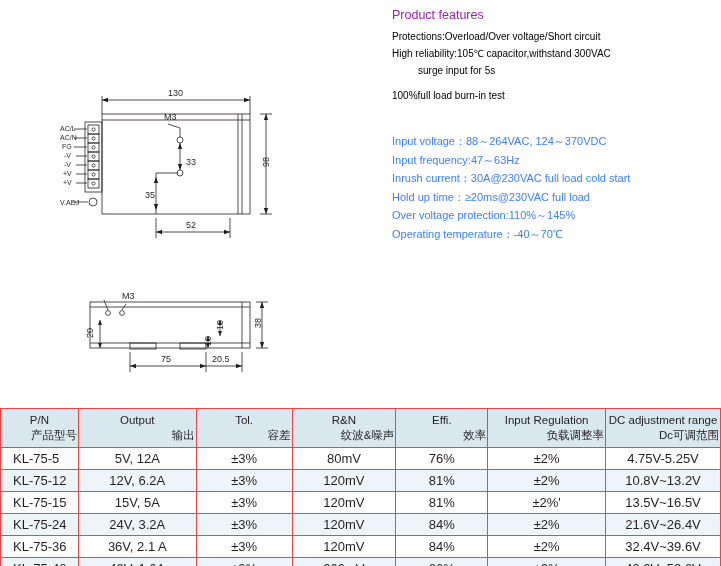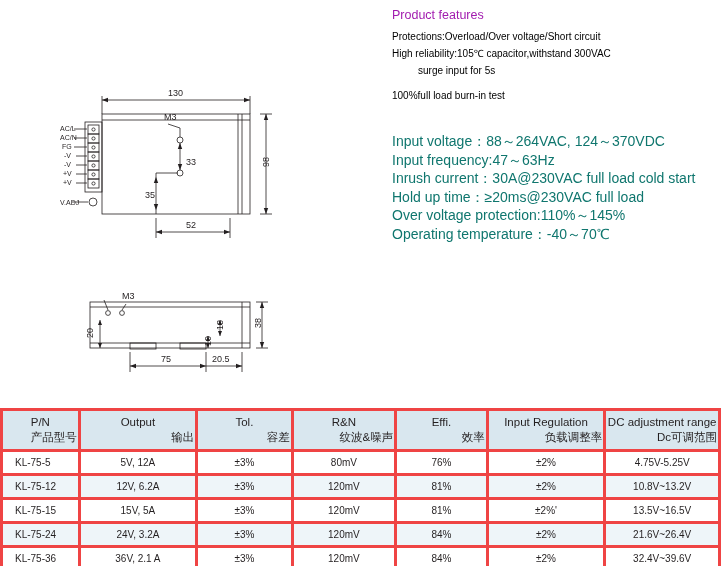--- a/index.html
+++ b/index.html
@@ -38,23 +38,23 @@
   .txt-line.indent {
     padding-left: 26px;
   }
   .gap-block {
     height: 8px;
   }
   .spec-block {
     margin-top: 22px;
   }
   .spec-line {
-    font-size: 14px;
+    font-size: 11px;
     line-height: 18.5px;
-    color: #0f766e;
+    color: #3b82f6;
     white-space: nowrap;
   }
 
   
   .drawing {
     position: absolute;
   }
   #drawing-top {
     left: 60px;
     top: 70px;
@@ -71,21 +71,21 @@
     top: 408px;
     width: 721px;
   }
   table.spec-table {
     border-collapse: collapse;
     width: 721px;
     font-size: 11px;
   }
   table.spec-table th,
   table.spec-table td {
-    border: 3px solid #ef4444;
+    border: 1px solid #ef4444;
     padding: 0;
     text-align: center;
     vertical-align: middle;
     font-weight: normal;
     color: #231f20;
   }
   table.spec-table thead th {
     background: #d9e7ef;
     height: 34px;
     font-size: 11.5px;
@@ -94,21 +94,21 @@
   }
   table.spec-table thead th .en {
     display: block;
   }
   table.spec-table thead th .cn {
     display: block;
     text-align: right;
   }
   table.spec-table tbody td {
     height: 21px;
-    font-size: 10px;
+    font-size: 13px;
   }
   table.spec-table tbody tr:nth-child(odd) td {
     background: #ffffff;
   }
   table.spec-table tbody tr:nth-child(even) td {
     background: #eef5f9;
   }
   table.spec-table tbody td.pn {
     text-align: left;
     padding-left: 12px;

